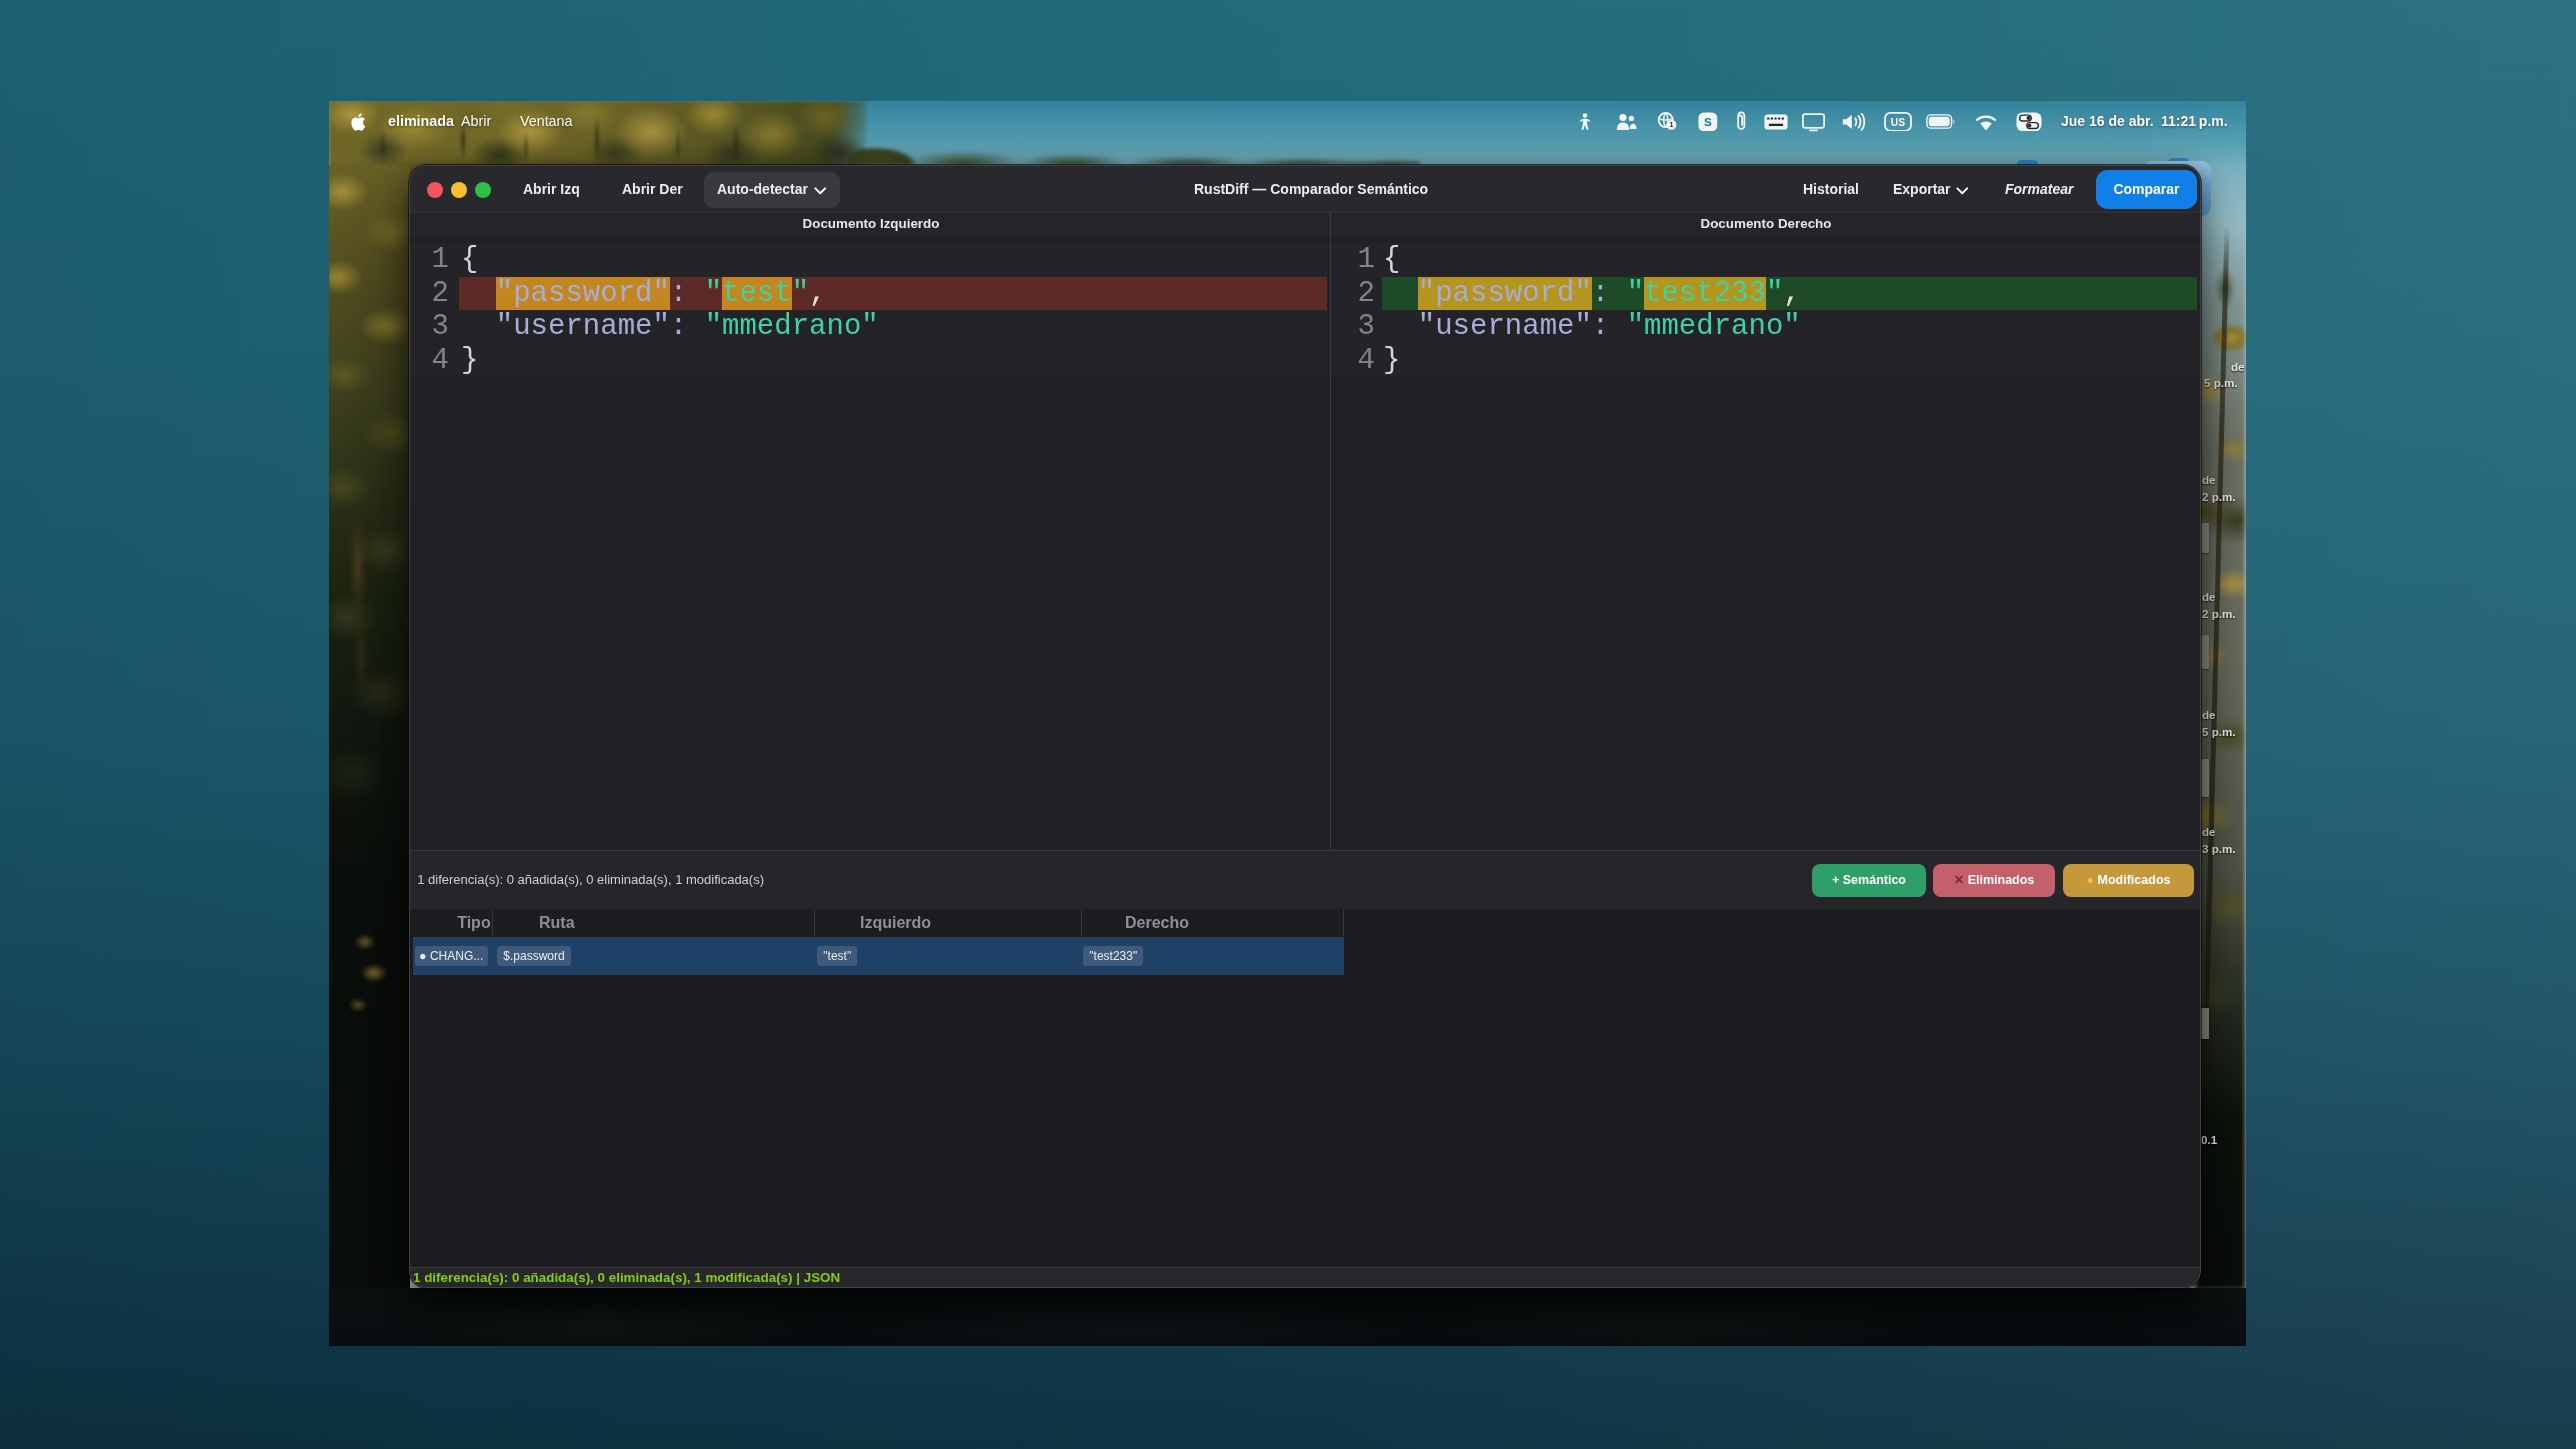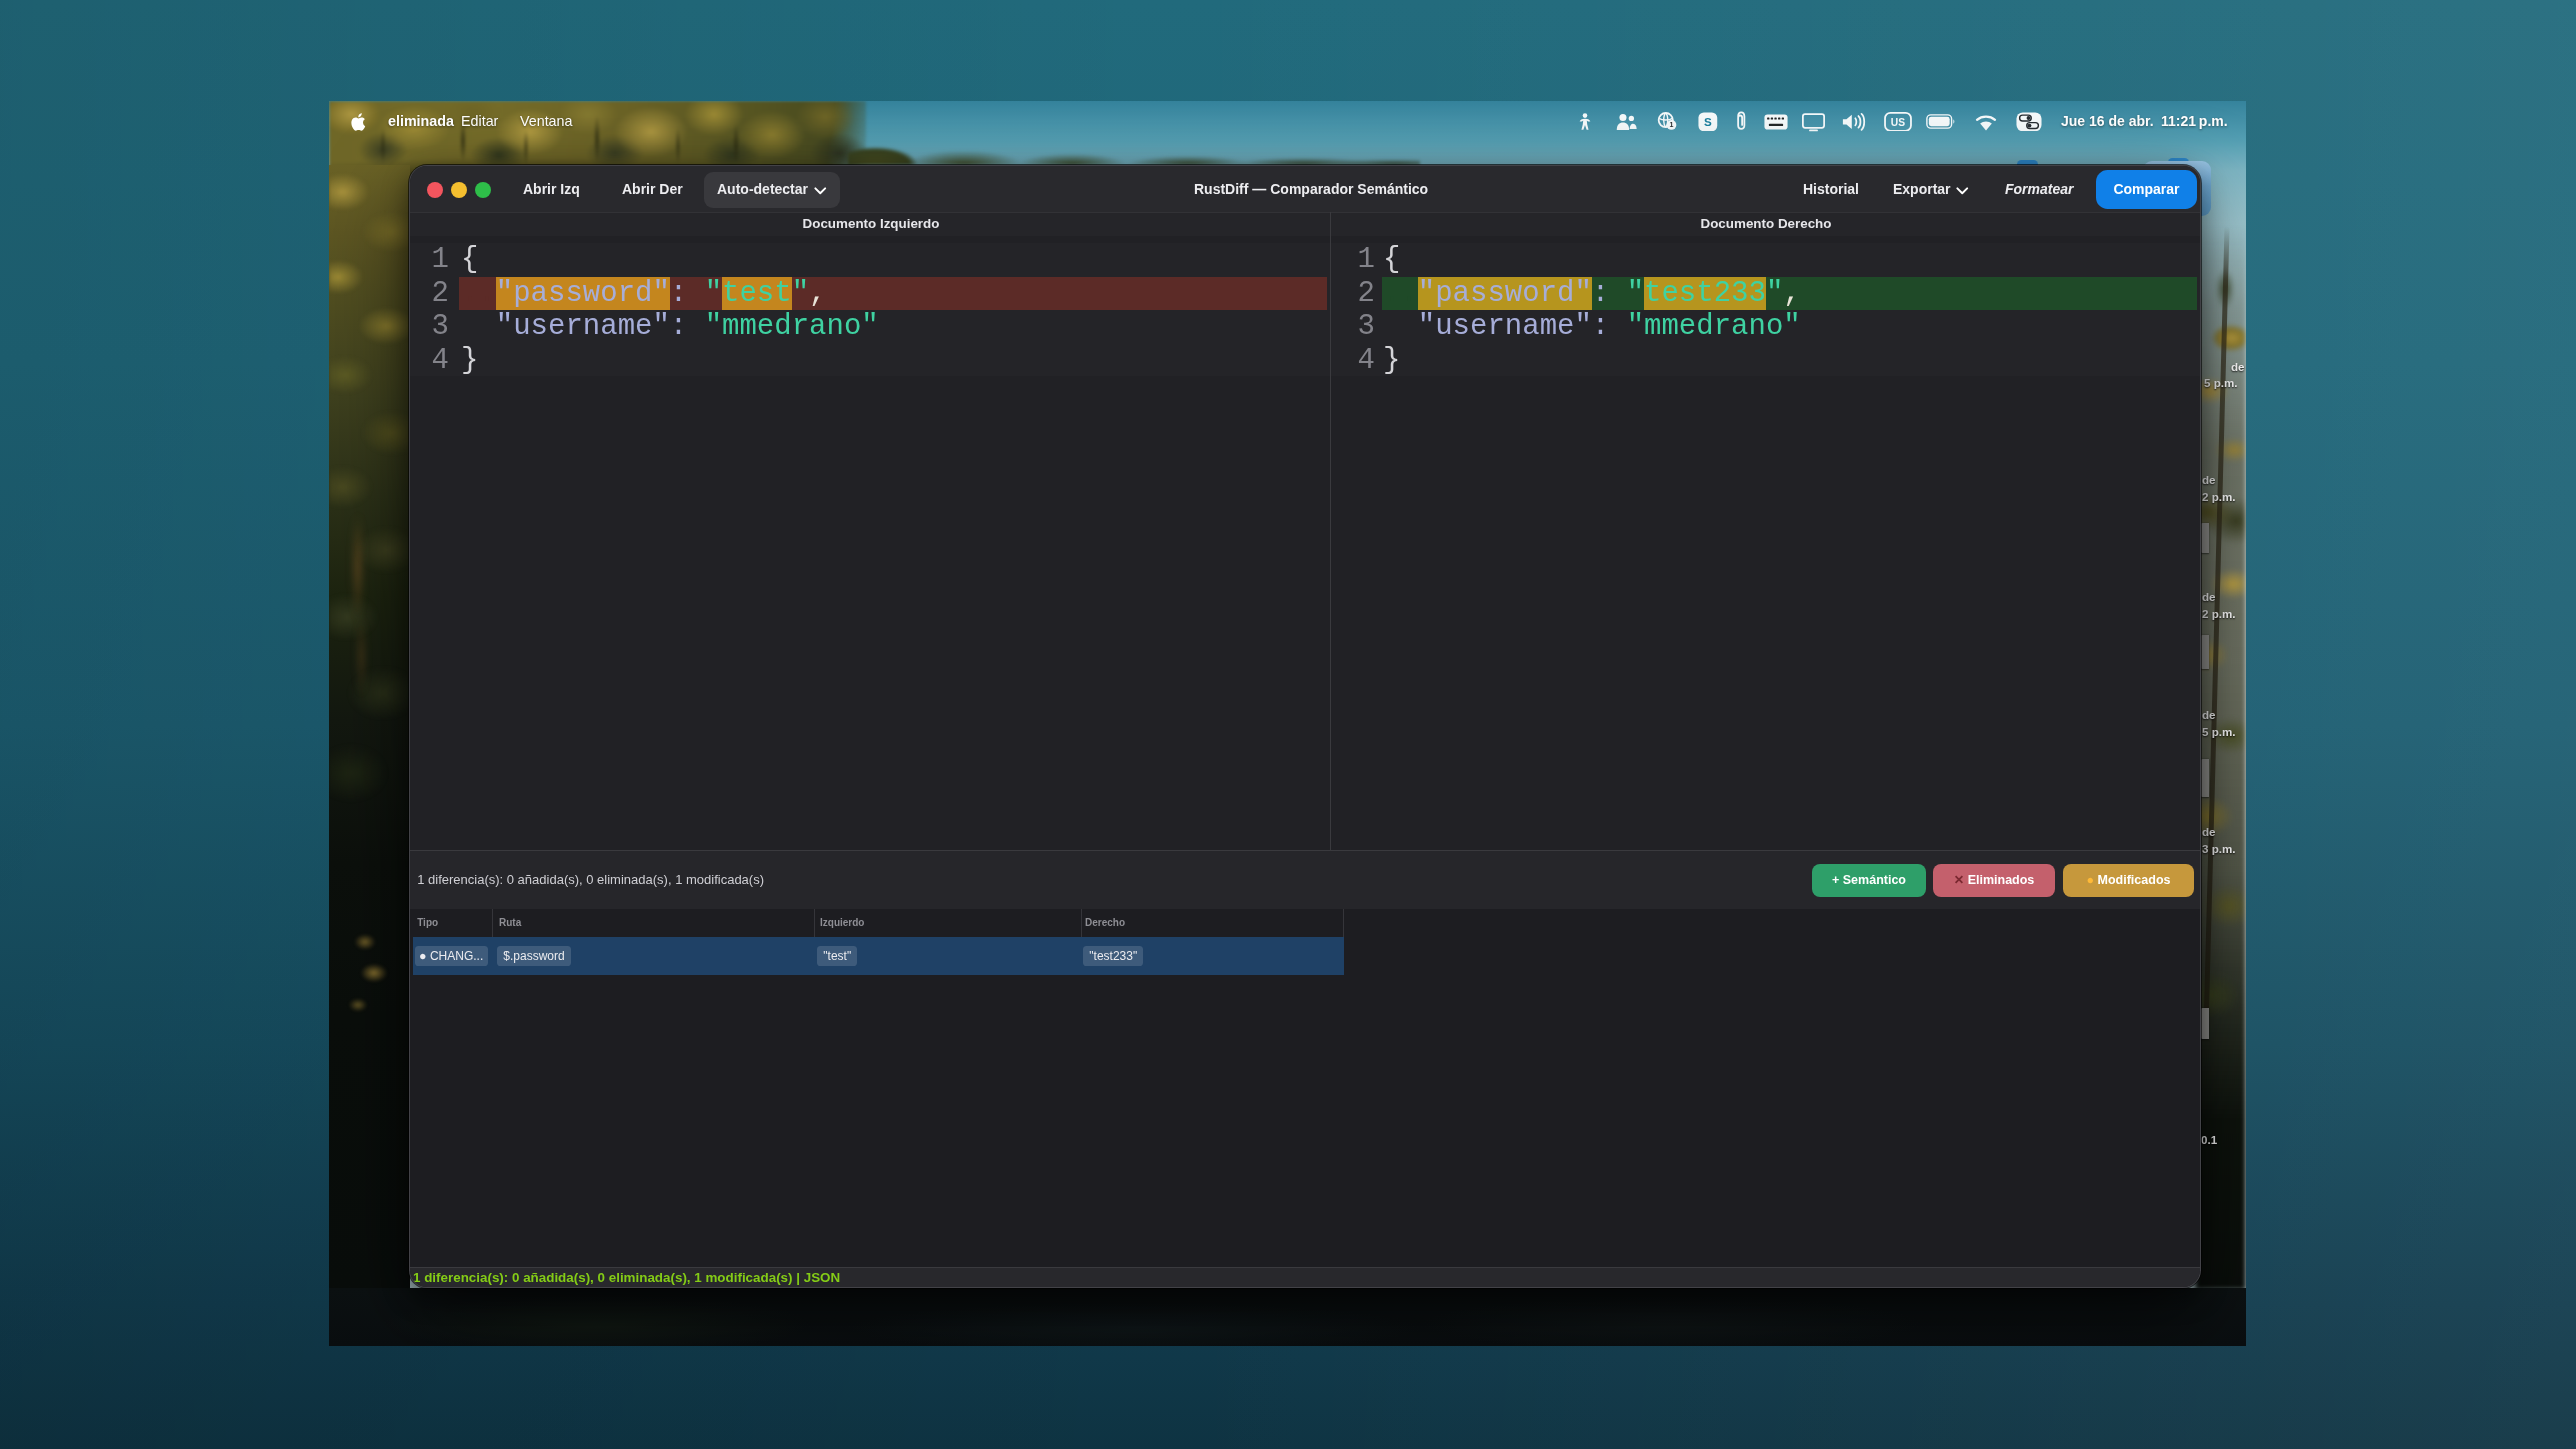--- a/index.html
+++ b/index.html
@@ -136,21 +136,21 @@
   .gut { position:absolute; width:54px; text-align:right; color:#83838a; font-family:"Liberation Mono", monospace;
     font-size:29px; line-height:33px; height:33px; }
   .band { position:absolute; height:33px; }
   
   #sumbar { position:absolute; left:0; top:685px; width:100%; height:58px; background:#26262a; }
   #sumtext { position:absolute; left:7.2px; top:0; height:58px; line-height:58px; font-size:13px; color:#cfcfd4; }
   .fbtn { position:absolute; top:13.4px; height:33px; border-radius:8px; font-size:12.5px; font-weight:700;
     line-height:33px; text-align:center; color:#fff; }
   
   #table { position:absolute; left:0; top:743px; width:100%; height:358px; background:#1d1d21; }
-  .th { position:absolute; top:0; height:28px; line-height:28px; font-size:10px; font-weight:700; color:#8e8e94; }
+  .th { position:absolute; top:0; height:28px; line-height:28px; font-size:16px; font-weight:700; color:#8e8e94;margin-left:40px; }
   .tcol { position:absolute; top:0; width:0.9px; height:65px; background:#35353a; }
   #selrow { position:absolute; left:2.7px; top:28px; width:931px; height:38px; background:#1f4166; }
   .cell { position:absolute; top:0; height:38px; line-height:38px; font-size:12px; color:#ececf0; white-space:nowrap; }
   .rchip { background:rgba(255,255,255,.14); border-radius:3.6px; padding:2.7px 6.3px; }
   
   #statusbar { position:absolute; left:0; top:1101px; width:100%; height:22.4px; background:#28282c;
     border-top:0.9px solid #3a3a3e; }
   #statustext { position:absolute; left:3px; top:1101px; height:22.4px; line-height:22.4px; font-size:13.4px; color:#84cc16;font-weight:bold; }
 </style>
 </head>
@@ -186,21 +186,21 @@
 
   <div class="abs" style="left:1688px; top:59px; width:20.6px; height:9px; border-radius:4.5px 4.5px 0 0; background:#2e89cc;"></div>
   <div class="abs" style="left:1839px; top:57px; width:20.6px; height:9px; border-radius:4.5px 4.5px 0 0; background:#2e89cc;"></div>
   <div id="behindBtn"></div>
 
   <div id="menubar">
     <svg class="abs" style="left:22.4px; top:11.6px;" width="15" height="18" viewBox="0 0 17 20">
         <path fill="#fff" d="M13.6 10.6c0-2.4 2-3.6 2.1-3.7-1.1-1.7-2.9-1.9-3.5-1.9-1.5-.2-2.9.9-3.7.9-.8 0-1.9-.9-3.2-.9C3.7 5 2.1 6 1.2 7.5c-1.7 3-.4 7.5 1.2 9.9.8 1.2 1.8 2.5 3 2.5 1.2 0 1.7-.8 3.2-.8 1.5 0 1.9.8 3.2.8 1.3 0 2.2-1.2 3-2.4.9-1.4 1.3-2.7 1.3-2.8-.1 0-2.5-1-2.5-4.1zM11.2 3.1c.7-.8 1.1-1.9 1-3.1-1 0-2.2.7-2.9 1.5-.6.7-1.2 1.9-1 3 1.1.1 2.2-.6 2.9-1.4z"></path>
       </svg>
     <div class="item" style="left:59px; font-weight:700;">eliminada</div>
-    <div class="item" style="left:132px;">Editar</div>
+    <div class="item" style="left:132px;">Abrir</div>
     <div class="item" style="left:191px;">Ventana</div>
     <div class="item" style="left:1732px; font-weight:700; font-size:14px;">Jue 16 de abr.</div>
     <div class="item" style="left:1832px; font-weight:700; font-size:14px;">11:21 p.m.</div>
     <svg class="abs" style="left:1248px; top:10.7px; opacity:.95;" width="16" height="19.7" viewBox="0 0 18 22">
         <circle cx="9" cy="4" r="2.6" fill="#fff"></circle>
         <path d="M9 7.5 C5.5 7.5 3.5 9 3 10.5 L5.5 10.5 L7 9.5 L6.5 14 L5 20 L7.2 20 L9 14.5 L10.8 20 L13 20 L11.5 14 L11 9.5 L12.5 10.5 L15 10.5 C14.5 9 12.5 7.5 9 7.5 Z" fill="#fff"></path>
       </svg>
     <svg class="abs" style="left:1286px; top:11.6px; opacity:.95;" width="23" height="18" viewBox="0 0 26 20">
         <circle cx="9" cy="5" r="4" fill="#fff"></circle>
         <circle cx="18.5" cy="6" r="3" fill="#fff"></circle>

